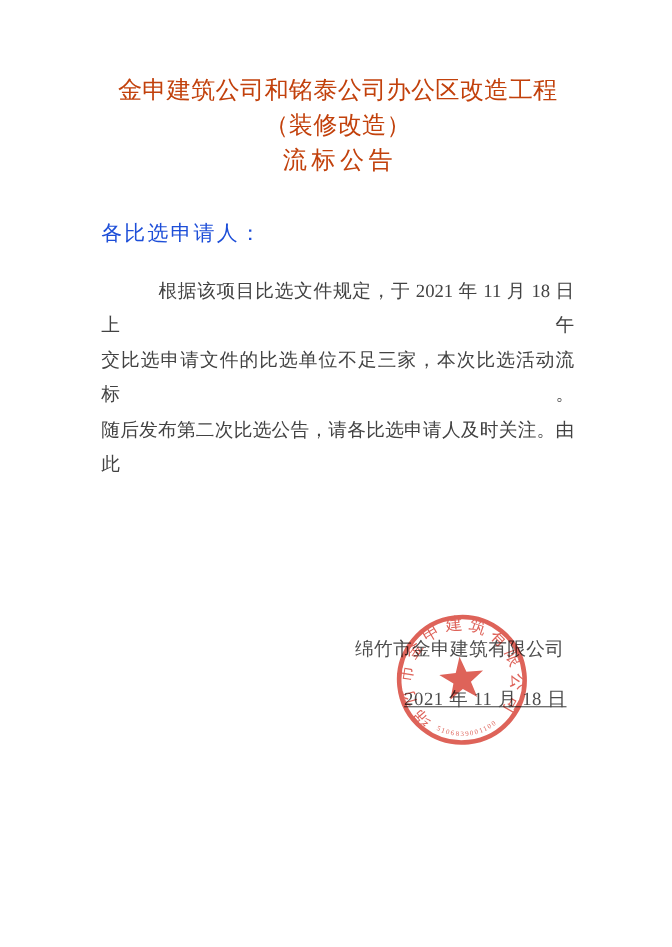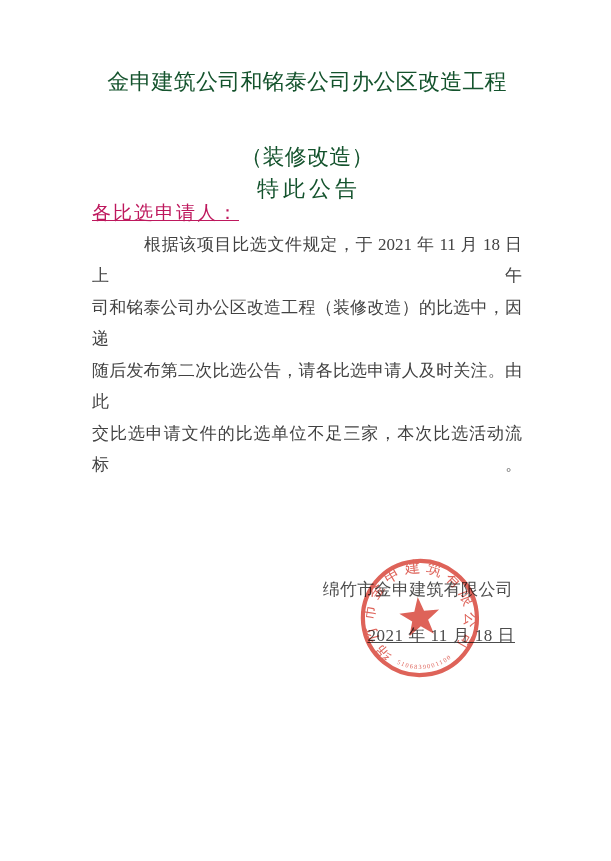--- a/index.html
+++ b/index.html
@@ -12,49 +12,48 @@
     font-family: "Liberation Serif", "DejaVu Serif", serif;
     overflow: hidden;
   }
   
   .title-block {
     position: absolute;
     top: 66px;
     left: 92px;
     width: 430px;
     text-align: center;
-    color: #14532d;
+    color: #c2410c;
     font-size: 22px;
     line-height: 32px;
     font-weight: 500;
   }
   .title-line1 { letter-spacing: 0.2px; }
-  .title-line2 { letter-spacing: 0.2px; margin-top: 43px; }
+  .title-line2 { letter-spacing: 0.2px; }
   .title-line3 { letter-spacing: 4px; padding-left: 4px; }
   
   .content {
     position: absolute;
     top: 197px;
     left: 92px;
     width: 430px;
     color: #424242;
     font-size: 17px;
     line-height: 31.5px;
   }
   .salutation {
     font-size: 19px;
     letter-spacing: 2px;
-    color: #be185d;
-    text-decoration: underline;
+    color: #1d4ed8;
   }
   .jline {
     text-align: justify;
     text-align-last: justify;
   }
-  .indent { text-indent: 52px; }
+  .indent { text-indent: 52px; margin-top: 20px; }
   .lastline { text-align: left; letter-spacing: 0.5px; }
   
   .sig-company {
     position: absolute;
     top: 578px;
     right: 98px;
     font-size: 17px;
     letter-spacing: 0.3px;
     color: #4c4c4c;
   }
@@ -81,29 +80,28 @@
   .seal svg { display: block; width: 100%; height: 100%; }
 </style>
 </head>
 <body>
 
 <div class="page">
 
   <div class="title-block">
     <div class="title-line1">金申建筑公司和铭泰公司办公区改造工程</div>
     <div class="title-line2">（装修改造）</div>
-    <div class="title-line3">特此公告</div>
+    <div class="title-line3">流标公告</div>
   </div>
 
   <div class="content">
     <div class="salutation">各比选申请人：</div>
     <div class="jline indent">根据该项目比选文件规定，于 2021 年 11 月 18 日上午</div>
-    <div class="jline">司和铭泰公司办公区改造工程（装修改造）的比选中，因递</div>
+    <div class="jline">交比选申请文件的比选单位不足三家，本次比选活动流标。</div>
     <div class="jline">随后发布第二次比选公告，请各比选申请人及时关注。由此</div>
-    <div class="jline">交比选申请文件的比选单位不足三家，本次比选活动流标。</div>
   </div>
 
   <div class="sig-company">绵竹市金申建筑有限公司</div>
   <div class="sig-date">2021 年 11 月 18 日</div>
 
   <div class="seal">
     <svg viewBox="0 0 126 126" xmlns="http://www.w3.org/2000/svg">
       <defs>
         <path id="sealArc" d="M 32 96 A 46 46 0 1 1 94 96" fill="none"></path>
         <path id="sealNum" d="M 18.8 87.5 A 51 51 0 0 0 107.2 87.5" fill="none"></path>

